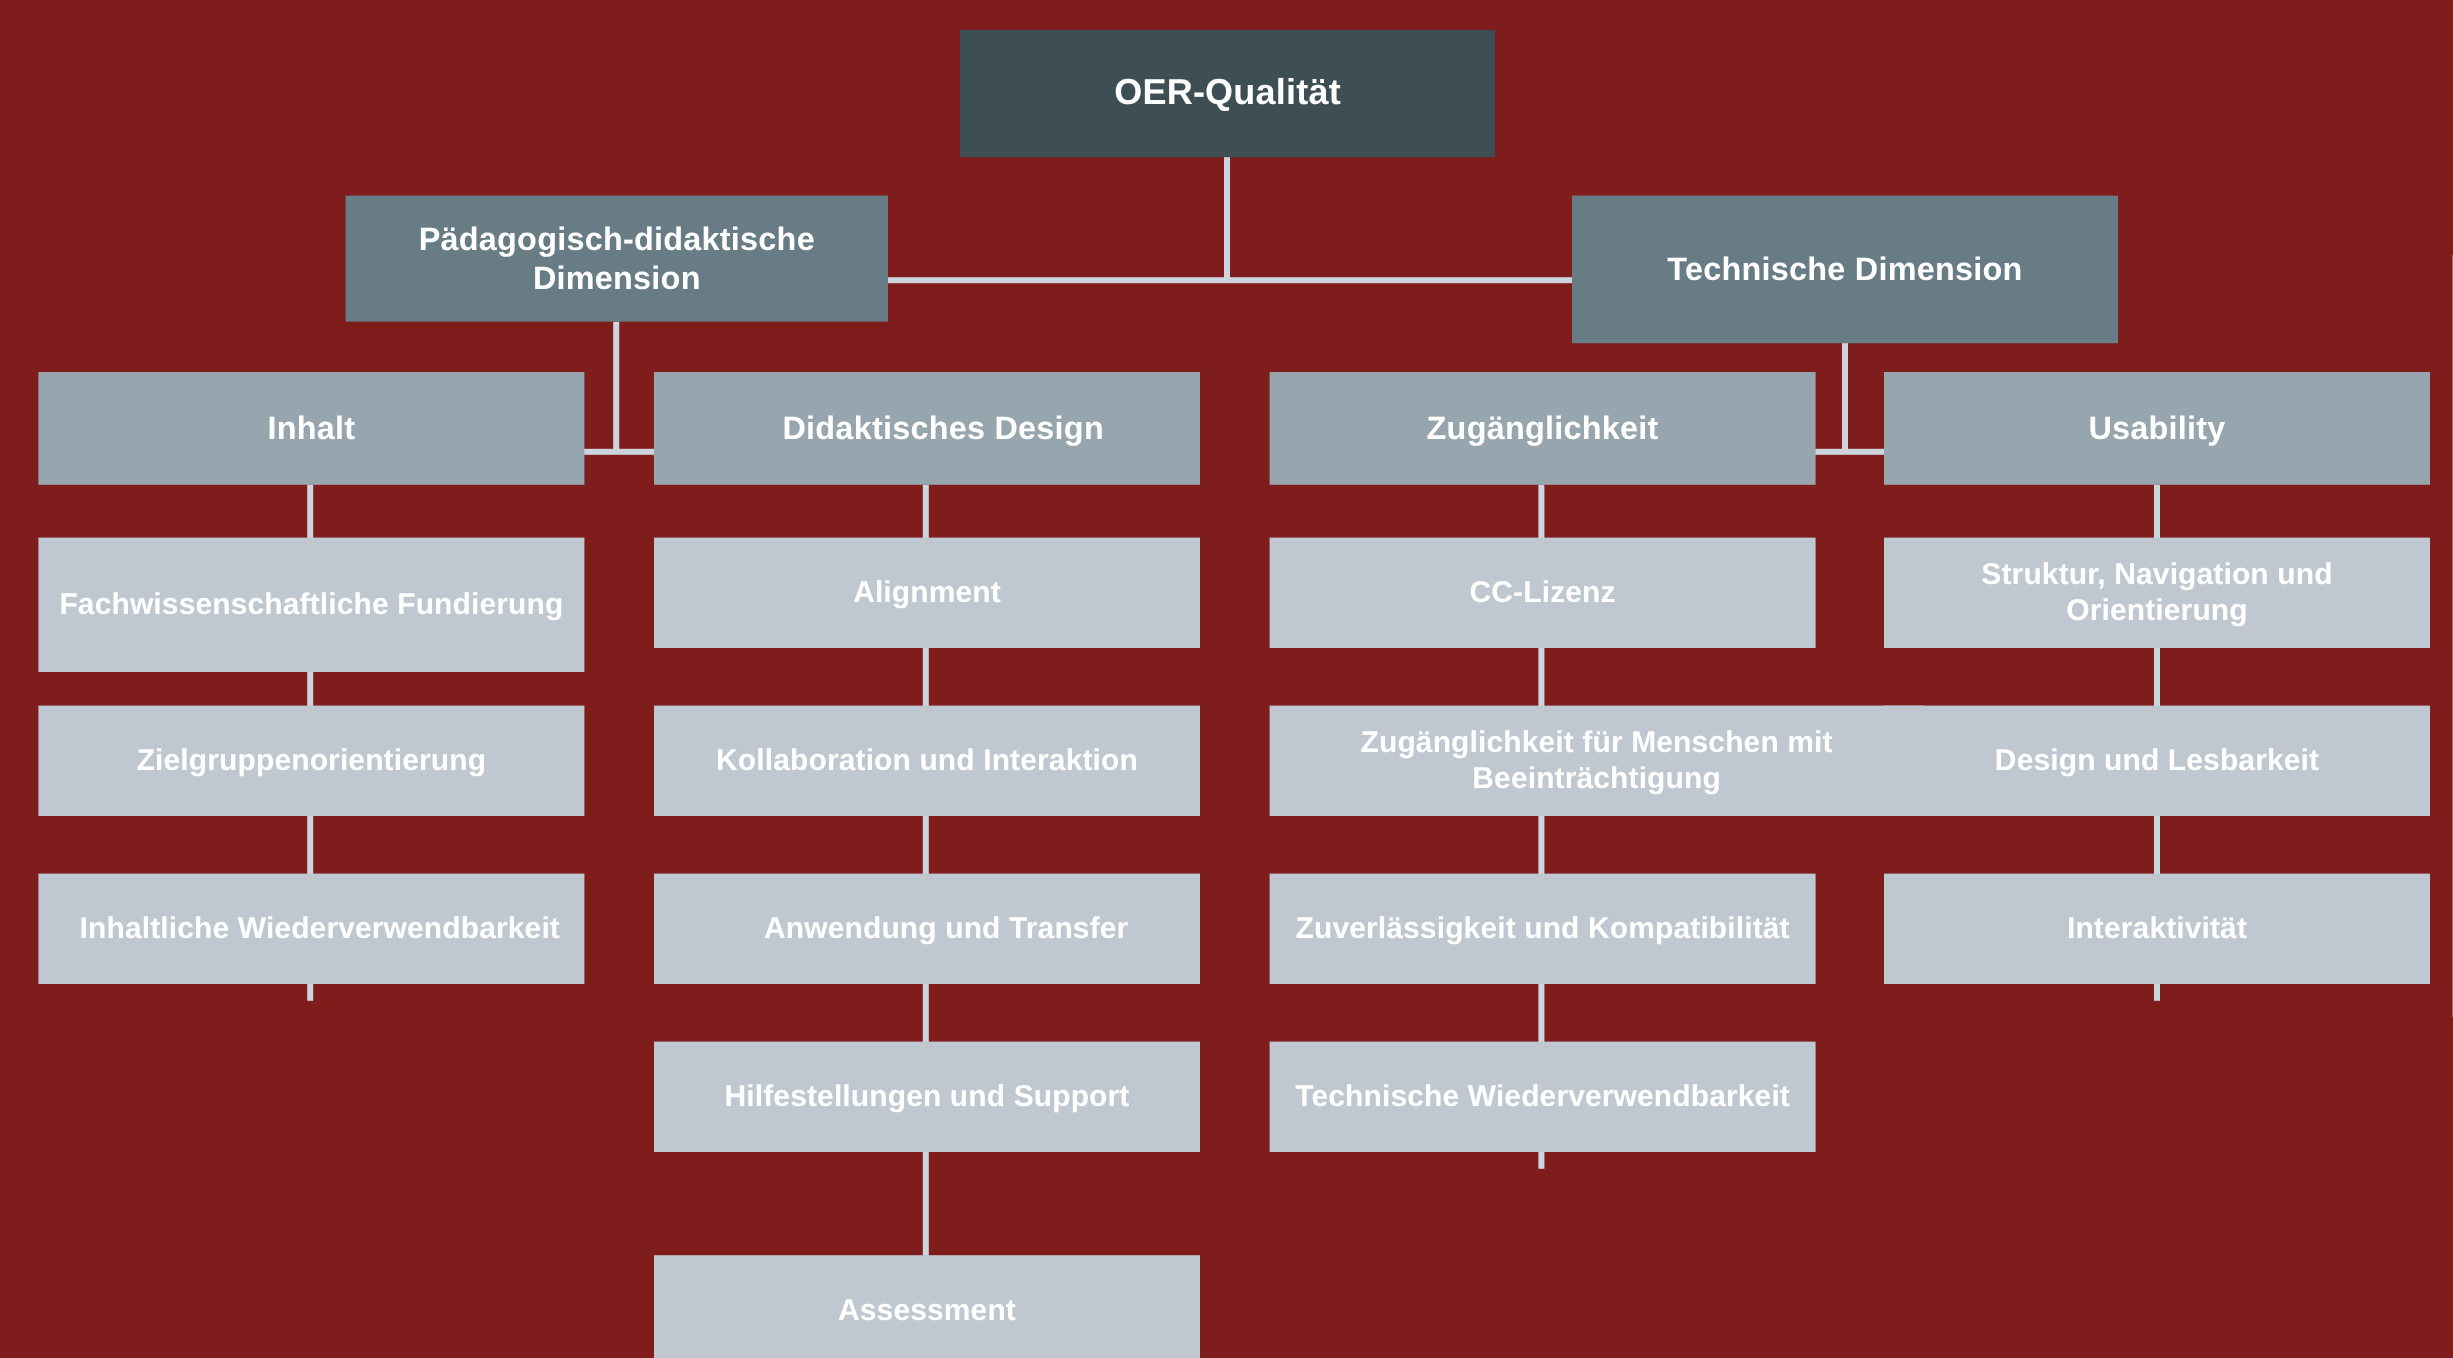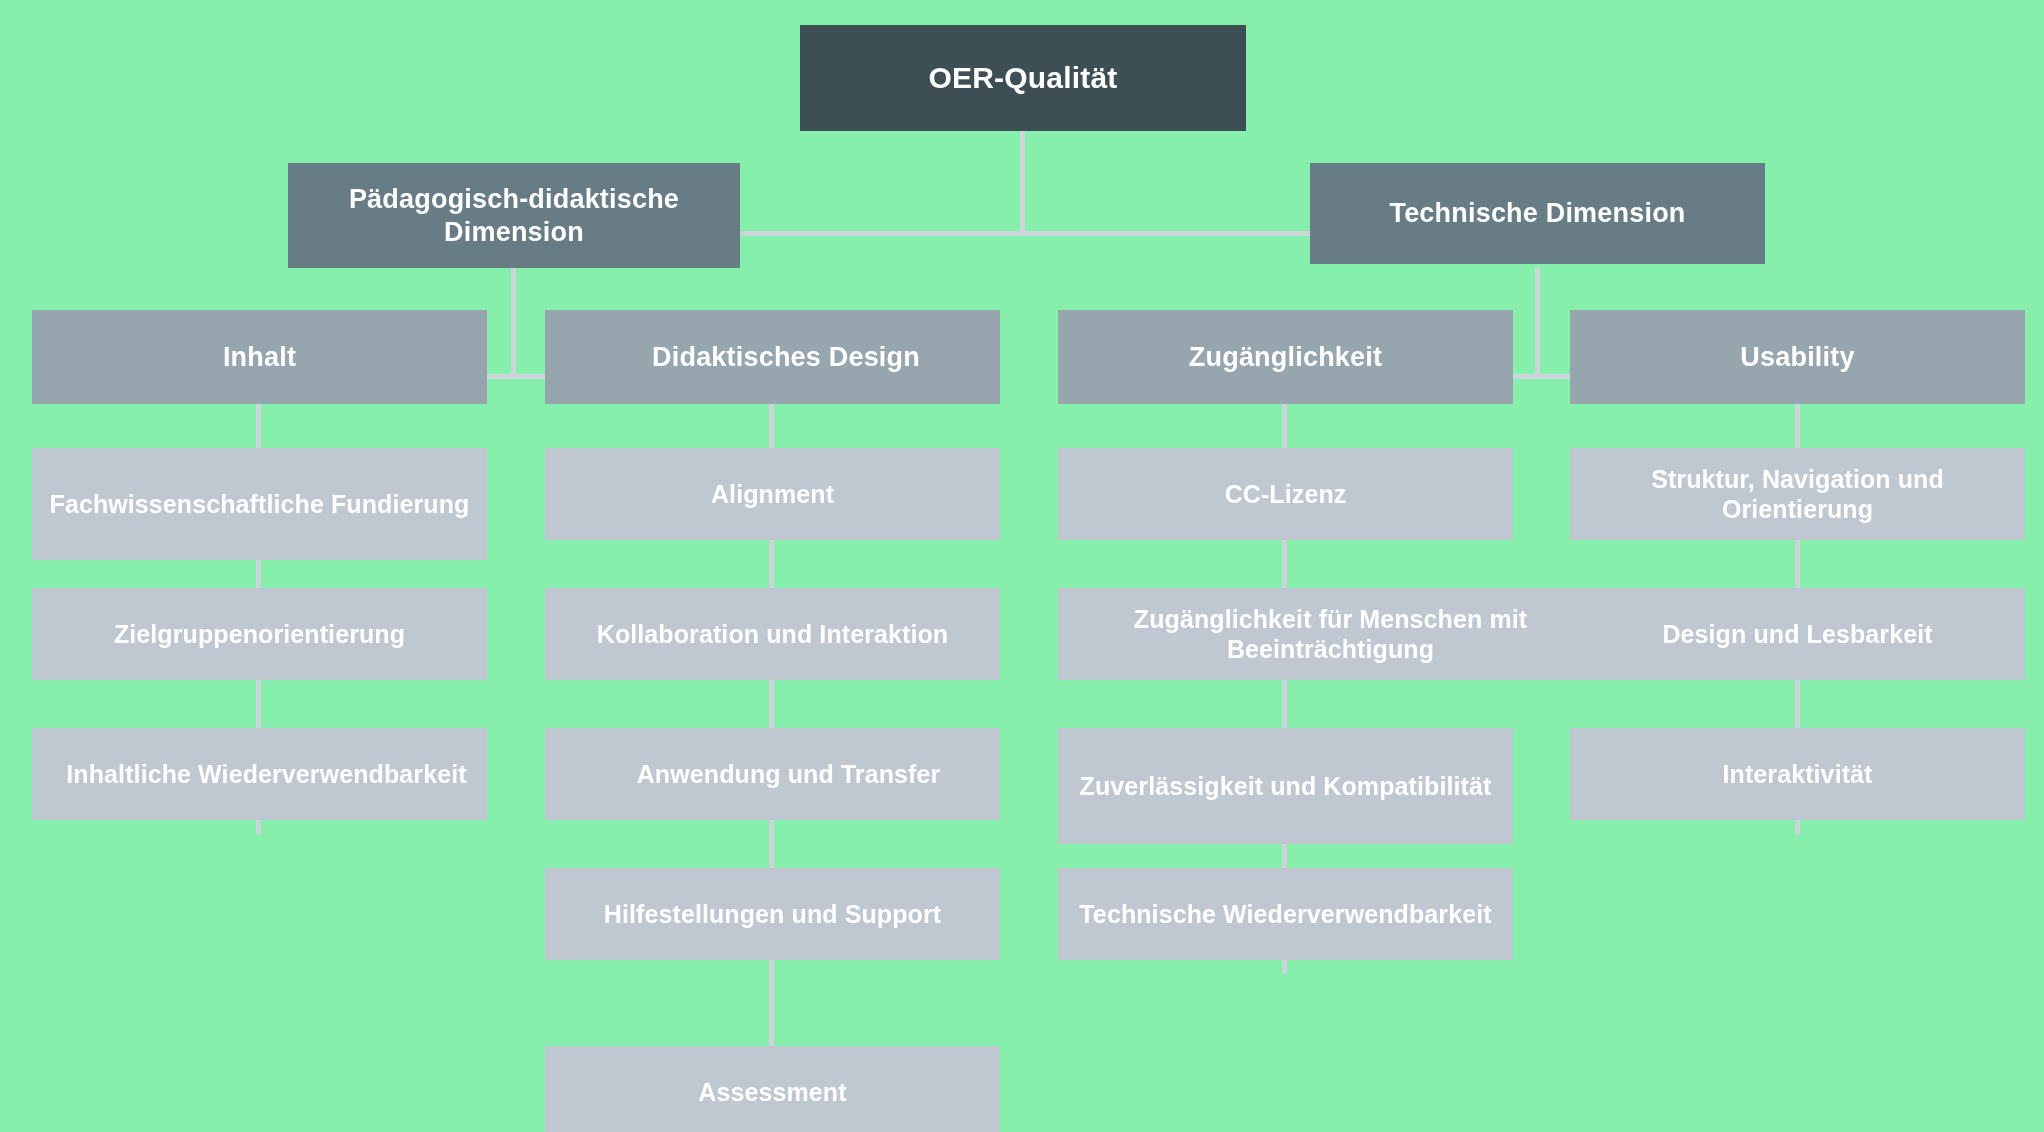--- a/index.html
+++ b/index.html
@@ -8,21 +8,21 @@
     padding: 0;
     background: #ffffff;
   }
   body {
     font-family: "Liberation Sans", sans-serif;
   }
   #stage {
     position: relative;
     width: 2044px;
     height: 1132px;
-    background: #86efac;
+    background: #7f1d1d;
     overflow: hidden;
   }
 
   
   .node {
     position: absolute;
     display: flex;
     align-items: center;
     justify-content: center;
     text-align: center;
@@ -79,21 +79,21 @@
 
   <div class="conn" style="left:256px; top:404px; width:5px; height:430px;"></div>
   <div class="conn" style="left:769px; top:404px; width:5px; height:706px;"></div>
   <div class="conn" style="left:1282px; top:404px; width:5px; height:570px;"></div>
   <div class="conn" style="left:1795px; top:404px; width:5px; height:430px;"></div>
 
   <div class="node root" style="left:800px; top:25px; width:446px; height:106px;">OER-Qualität</div>
 
   <div class="node dim" style="left:288px; top:163px; width:452px; height:105px;">Pädagogisch-didaktische Dimension</div>
 
-  <div class="node dim" style="left:1310px; top:163px; width:455px; height:101px;">Technische Dimension</div>
+  <div class="node dim" style="left:1310px; top:163px; width:455px; height:123px;">Technische Dimension</div>
 
   <div class="node cat" style="left:32px; top:310px; width:455px; height:94px;">Inhalt</div>
 
   <div class="node cat" style="left:545px; top:310px; width:455px; height:94px;padding-left:37px;">Didaktisches Design</div>
 
   <div class="node cat" style="left:1058px; top:310px; width:455px; height:94px;">Zugänglichkeit</div>
 
   <div class="node cat" style="left:1570px; top:310px; width:455px; height:94px;">Usability</div>
 
   <div class="node leaf" style="left:32px; top:448px; width:455px; height:112px;">Fachwissenschaftliche Fundierung</div>
@@ -101,20 +101,20 @@
   <div class="node leaf" style="left:32px; top:728px; width:455px; height:92px;padding-left:24px;">Inhaltliche Wiederverwendbarkeit</div>
 
   <div class="node leaf" style="left:545px; top:448px; width:455px; height:92px;">Alignment</div>
   <div class="node leaf" style="left:545px; top:588px; width:455px; height:92px;">Kollaboration und Interaktion</div>
   <div class="node leaf" style="left:545px; top:728px; width:455px; height:92px;padding-left:42px;">Anwendung und Transfer</div>
   <div class="node leaf" style="left:545px; top:868px; width:455px; height:92px;">Hilfestellungen und Support</div>
   <div class="node leaf" style="left:545px; top:1008px; width:455px; height:92px;margin-top:38px;">Assessment</div>
 
   <div class="node leaf" style="left:1058px; top:448px; width:455px; height:92px;">CC-Lizenz</div>
   <div class="node leaf" style="left:1058px; top:588px; width:545px; height:92px;">Zugänglichkeit für Menschen mit Beeinträchtigung</div>
-  <div class="node leaf" style="left:1058px; top:728px; width:455px; height:116px;">Zuverlässigkeit und Kompatibilität</div>
+  <div class="node leaf" style="left:1058px; top:728px; width:455px; height:92px;">Zuverlässigkeit und Kompatibilität</div>
   <div class="node leaf" style="left:1058px; top:868px; width:455px; height:92px;">Technische Wiederverwendbarkeit</div>
 
   <div class="node leaf" style="left:1570px; top:448px; width:455px; height:92px;">Struktur, Navigation und Orientierung</div>
   <div class="node leaf" style="left:1570px; top:588px; width:455px; height:92px;">Design und Lesbarkeit</div>
   <div class="node leaf" style="left:1570px; top:728px; width:455px; height:92px;">Interaktivität</div>
 
 </div>
 
 </body></html>

